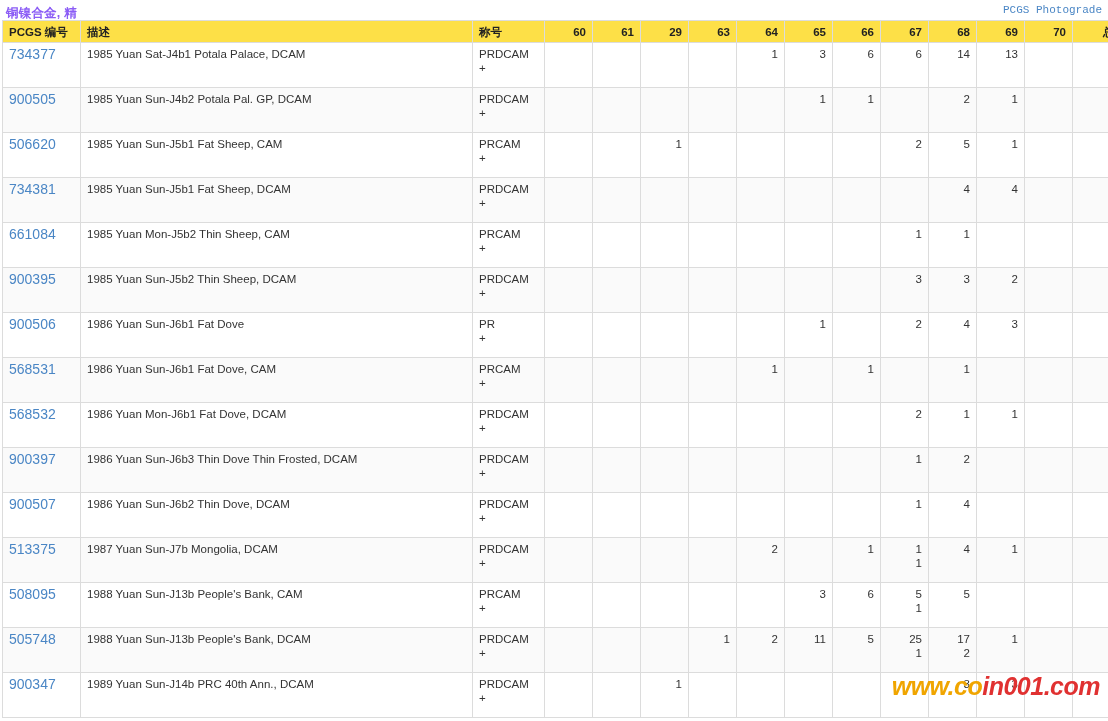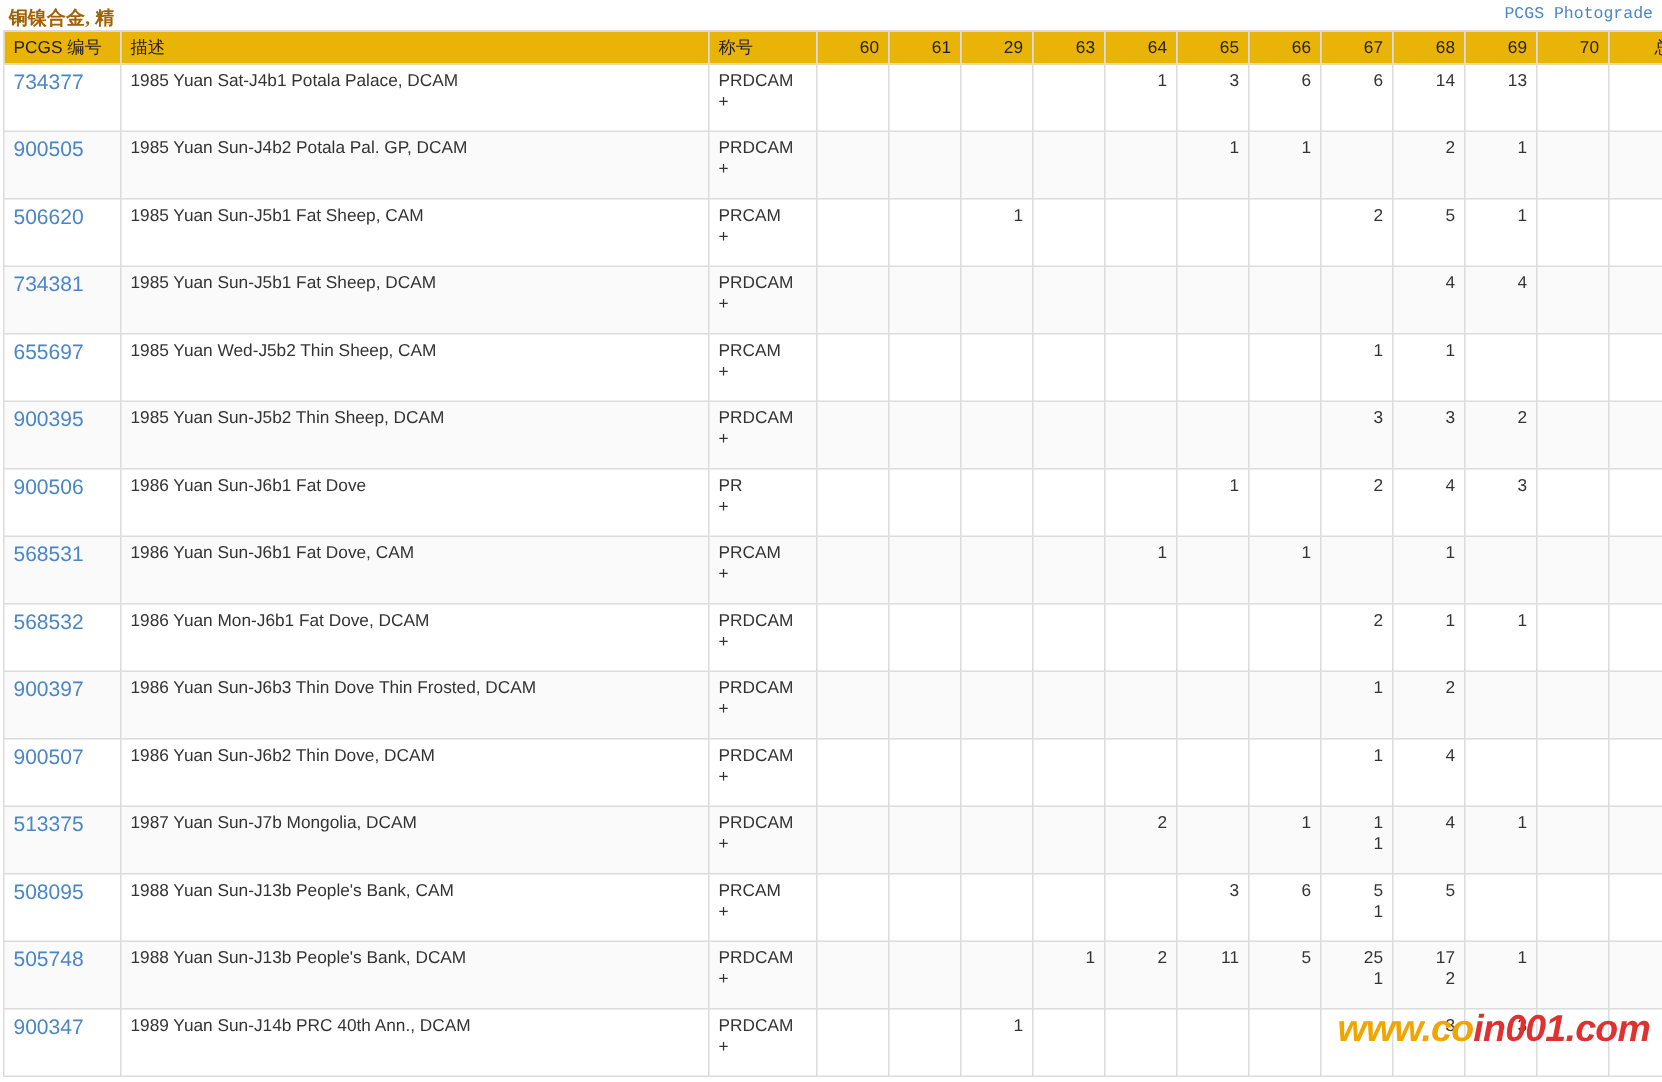--- a/index.html
+++ b/index.html
@@ -17,23 +17,22 @@
   }
   .topbar {
     position: relative;
     height: 20px;
     padding: 3px 6px 0 6px;
     box-sizing: border-box;
   }
   .topbar .title {
     font-size: 12.5px;
     font-weight: bold;
-    color: #a16207;
+    color: #8b5cf6;
     letter-spacing: 0.2px;
-    font-family: Liberation Serif, serif;
   }
   .topbar .photograde {
     position: absolute;
     right: 6px;
     top: 4px;
     font-size: 11px;
     color: #4a86c5;
     cursor: pointer;
     font-family: Liberation Mono, monospace;
   }
@@ -46,22 +45,22 @@
   table.grid th, table.grid td {
     border: 1px solid #dcdcdc;
     font-size: 11.5px;
     color: #333;
     vertical-align: top;
     padding: 4px 6px 4px 6px;
     box-sizing: border-box;
     line-height: 14px;
   }
   table.grid thead th {
-    background: #eab308;
-    font-weight: normal;
+    background: #fde047;
+    font-weight: bold;
     color: #222;
     height: 22px;
     padding-top: 4px;
     padding-bottom: 0;
     white-space: nowrap;
   }
   th.num, td.num { text-align: right; }
   th.left, td.left { text-align: left; }
   .col-id    { width: 78px; }
   .col-desc  { width: 392px; }
@@ -208,22 +207,22 @@
           <td class="num cnt"><span></span></td>
           <td class="num cnt"><span></span></td>
           <td class="num cnt"><span></span></td>
           <td class="num cnt"><span></span></td>
           <td class="num cnt"><span>4</span></td>
           <td class="num cnt"><span>4</span></td>
           <td class="num cnt"><span></span></td>
           <td class="num">8</td>
         </tr>
         <tr class="row">
-          <td class="id left"><a>655697</a></td>
-          <td class="left">1985 Yuan Wed-J5b2 Thin Sheep, CAM</td>
+          <td class="id left"><a>661084</a></td>
+          <td class="left">1985 Yuan Mon-J5b2 Thin Sheep, CAM</td>
           <td class="left desig"><span>PRCAM</span><span class="plus">+</span></td>
           <td class="num cnt"><span></span></td>
           <td class="num cnt"><span></span></td>
           <td class="num cnt"><span></span></td>
           <td class="num cnt"><span></span></td>
           <td class="num cnt"><span></span></td>
           <td class="num cnt"><span></span></td>
           <td class="num cnt"><span></span></td>
           <td class="num cnt"><span>1</span></td>
           <td class="num cnt"><span>1</span></td>

